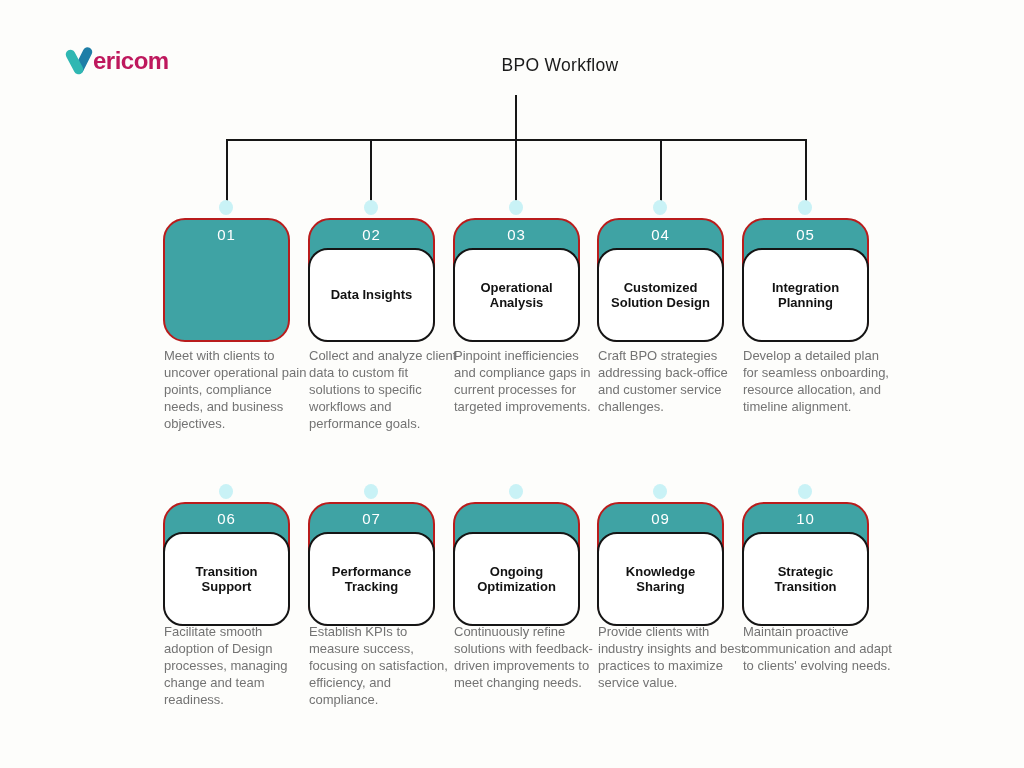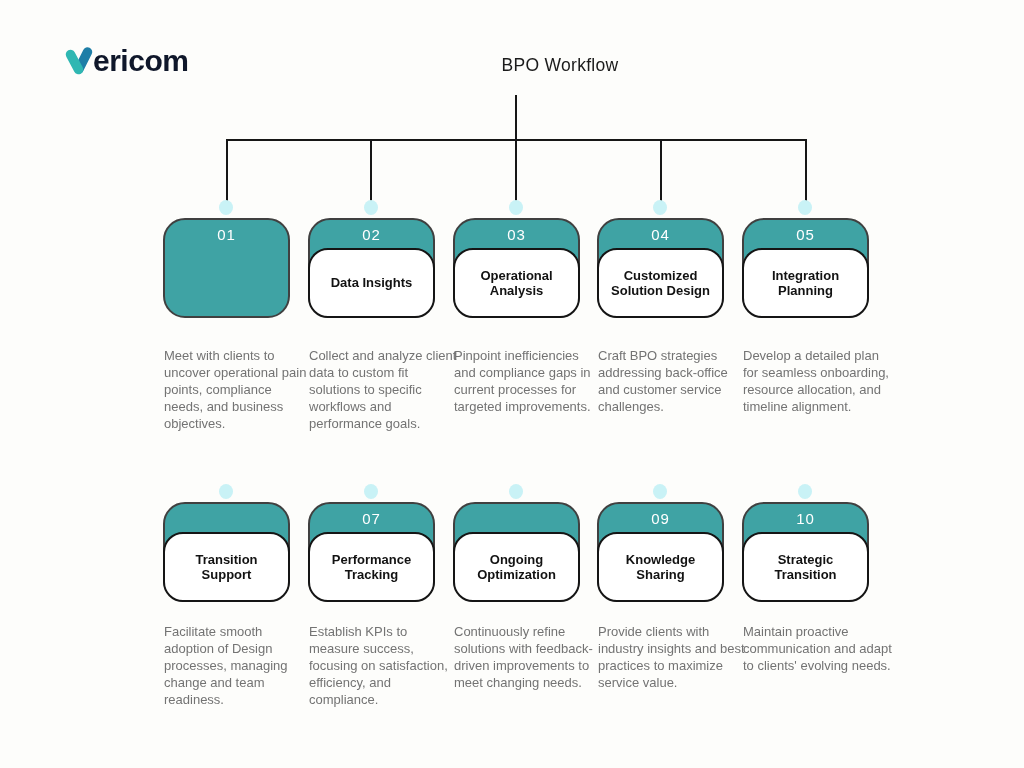--- a/index.html
+++ b/index.html
@@ -17,21 +17,21 @@
     color:var(--text);
     position:relative;
     overflow:hidden;
   }
   .page{position:absolute;left:0;top:0;width:1024px;height:768px;}
 
   
   .logo{position:absolute;left:63px;top:45px;display:flex;align-items:center;}
   .logo svg{width:32px;height:32px;display:block;margin-right:-2px;}
   .logo .logo-text{
-    font-size:30px;font-weight:700;color:#0f172a;letter-spacing:-0.5px;line-height:32px;
+    font-size:24px;font-weight:700;color:#be185d;letter-spacing:-0.5px;line-height:32px;
   }
 
   
   .page-title{
     position:absolute;left:516px;top:55px;transform:translateX(-50%);
     font-size:17.5px;font-weight:500;color:#1B1B1B;white-space:nowrap;letter-spacing:0.3px;margin-left:44px;
   }
 
   
   .line{position:absolute;background:var(--line);}
@@ -43,22 +43,22 @@
   .line.drop.d4{left:660px;}
   .line.drop.d5{left:805px;}
 
   
   .step{position:absolute;width:152px;}
   .step .dot{
     position:absolute;left:56px;top:0;width:14px;height:15px;border-radius:50%;
     background:var(--dot);
   }
   .step .card{
-    position:absolute;left:0;top:18px;width:127px;height:100px;
-    background:var(--teal);border:2px solid #404040;border-radius:22px;
+    position:absolute;left:0;top:18px;width:127px;height:124px;
+    background:var(--teal);border:2px solid #b91c1c;border-radius:22px;
   }
   .step .num{
     height:28px;line-height:29px;text-align:center;color:#ffffff;
     font-size:15px;font-weight:500;letter-spacing:1px;
   }
   .step .panel{
     position:absolute;left:-2px;right:-2px;top:28px;bottom:-2px;
     background:#ffffff;border:2px solid #151515;border-radius:20px;
     display:flex;align-items:center;justify-content:center;
     text-align:center;padding:2px 5px;
@@ -147,20 +147,21 @@
       <div class="panel">
           <span>Integration Planning</span>
         </div>
     </div>
     <div class="desc">Develop a detailed plan for seamless onboarding, resource allocation, and timeline alignment.</div>
   </div>
 
   <div class="step row2 c1">
     <div class="dot"></div>
     <div class="card">
+      <div class="num">06</div>
       <div class="panel">
           <span>Transition Support</span>
         </div>
     </div>
     <div class="desc">Facilitate smooth adoption of Design processes, managing change and team readiness.</div>
   </div>
 
   <div class="step row2 c2">
     <div class="dot"></div>
     <div class="card">

